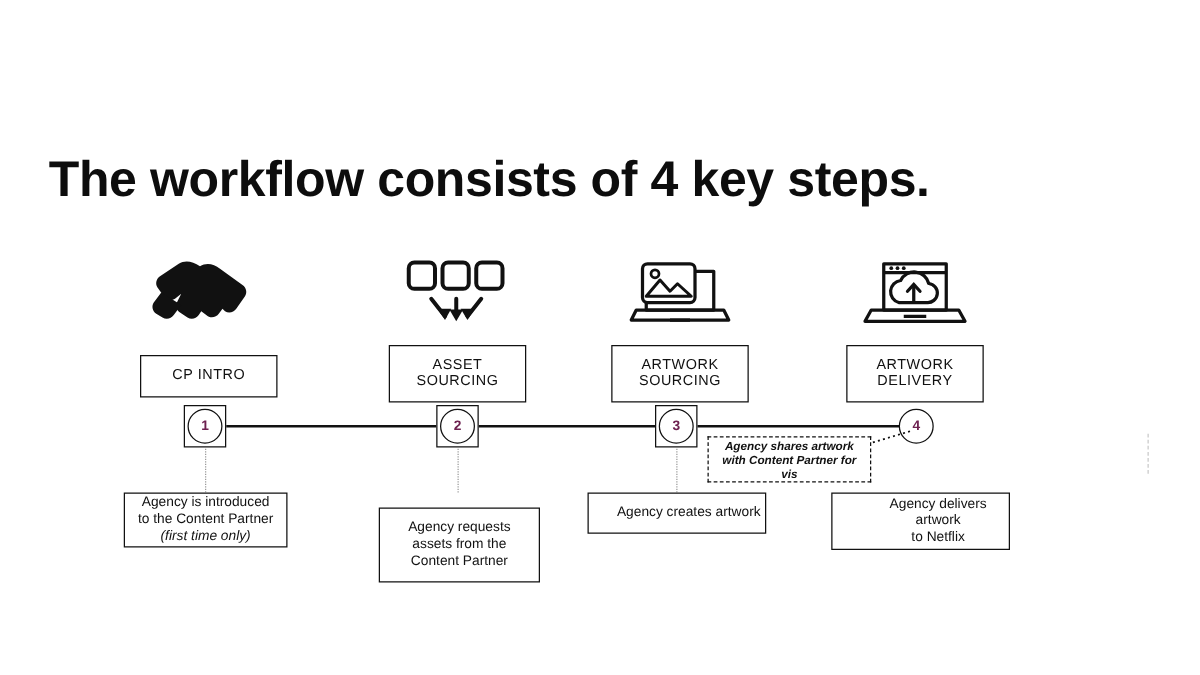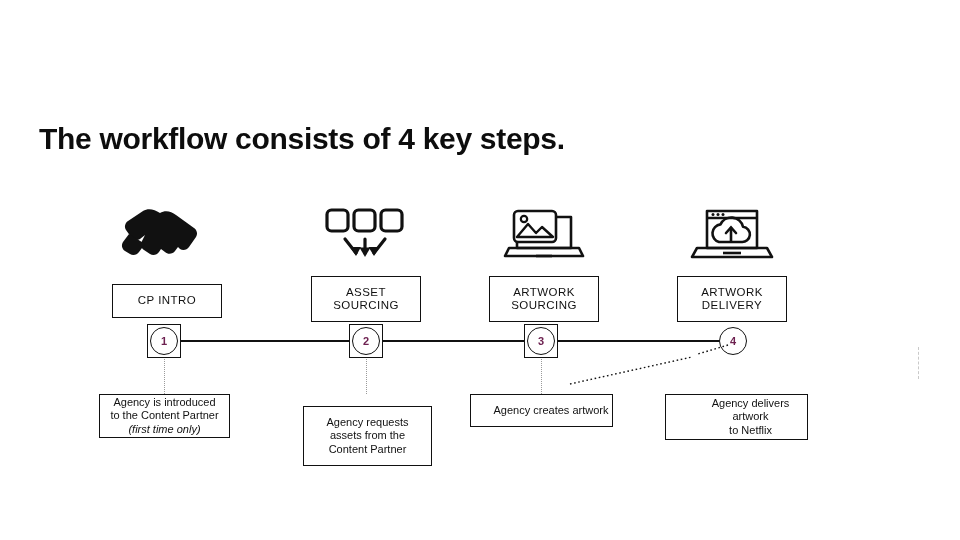--- a/index.html
+++ b/index.html
@@ -5,21 +5,21 @@
   html,body{margin:0;padding:0;}
   body{
     width:960px;height:540px;background:#ffffff;overflow:hidden;
     font-family:"Liberation Sans","DejaVu Sans",sans-serif;
     color:#111111;position:relative;
   }
   #stage{position:absolute;left:0;top:0;width:960px;height:540px;}
 
   .title{
     position:absolute;left:39px;top:122px;
-    font-size:30px;font-weight:bold;letter-spacing:-0.3px;
+    font-size:40px;font-weight:bold;letter-spacing:-0.3px;
     color:#0d0d0d;white-space:nowrap;
   }
 
   
   .icon-wrap{position:absolute;width:120px;height:62px;}
   .icon-wrap svg{display:block;margin:0 auto;}
 
   
   .label-box{
     position:absolute;border:1.3px solid #111;background:#fff;
@@ -191,20 +191,27 @@
 
   <div class="dotted-v" style="left:164px;top:359px;height:35px;"></div>
   <div class="dotted-v" style="left:366px;top:359px;height:35px;"></div>
   <div class="dotted-v" style="left:541px;top:359px;height:35px;"></div>
 
   <svg class="annot-line" style="left:560px;top:340px;width:180px;height:50px;" width="180" height="50">
     <line x1="168" y1="5" x2="138" y2="14" stroke="#111" stroke-width="1.4" stroke-dasharray="1.6 2.6"></line>
     <line x1="10" y1="44" x2="132" y2="17" stroke="#111" stroke-width="1.4" stroke-dasharray="1.6 2.6"></line>
   </svg>
 
+  <div class="annot">
+    <span>
+      <span>Agency shares artwork</span><br>
+      <span>with Content Partner for</span><br>
+      <span>vis</span>
+    </span>
+  </div>
 
   <div class="desc-box" style="left:99px;top:394px;width:131px;height:44px;">
     <span>
       <span>Agency is introduced</span><br>
       <span>to the Content Partner</span><br>
       <span class="ital">(first time only)</span>
     </span>
   </div>
 
   <div class="desc-box" style="left:303px;top:394px;width:129px;height:60px;margin-top:12px;">

